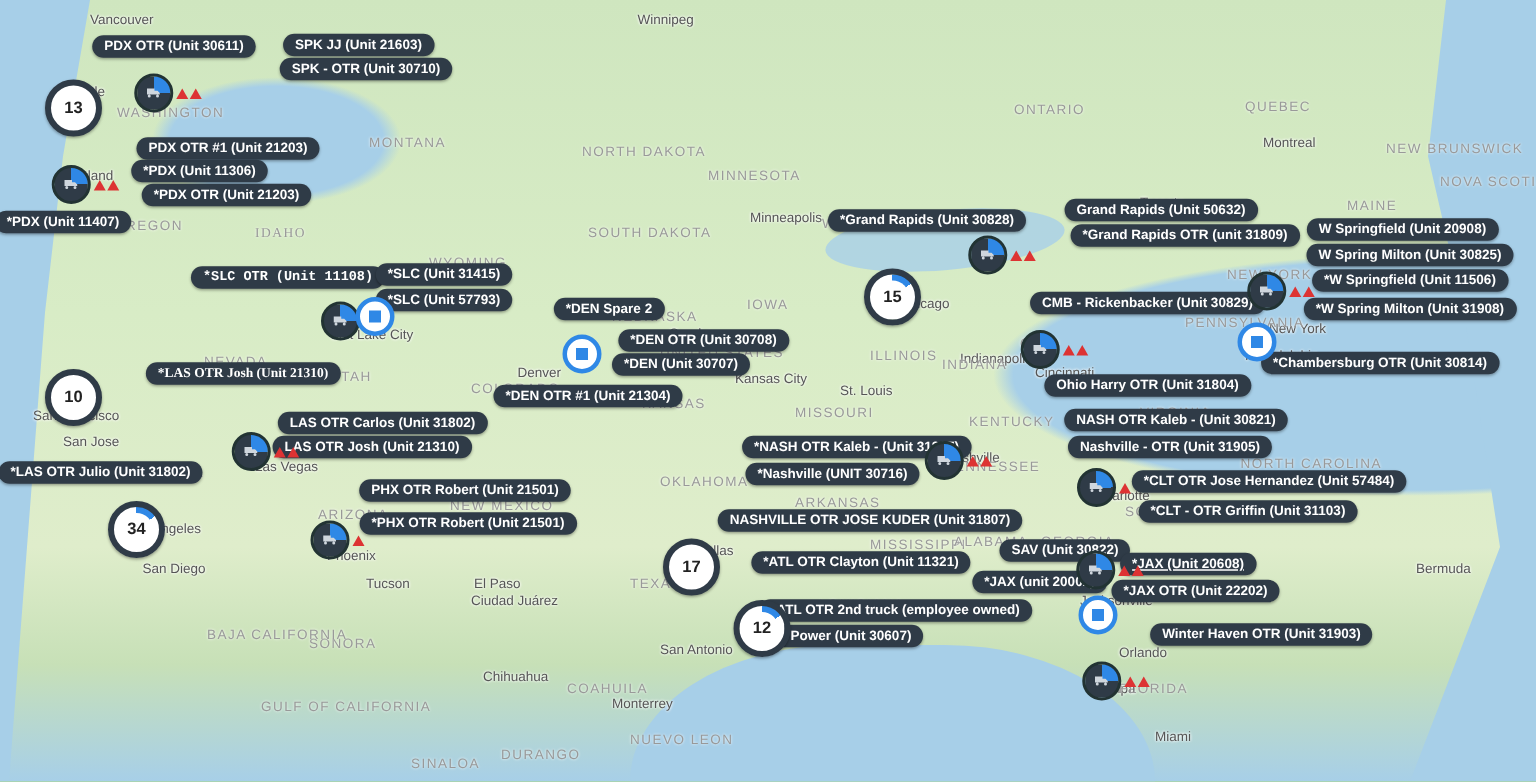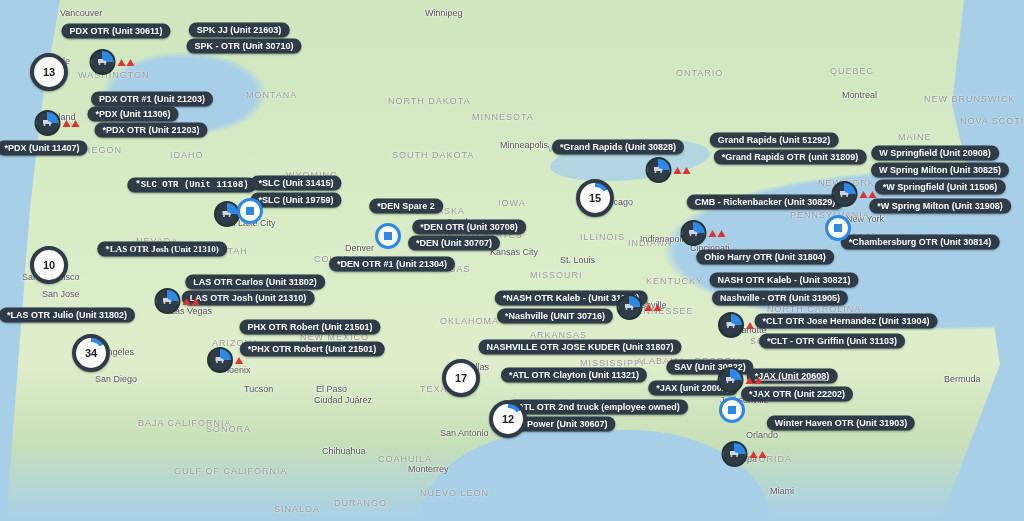--- a/index.html
+++ b/index.html
@@ -181,21 +181,21 @@
       <div class="city-label" style="left: 730px; top: 454px;">Tampa</div>
       <div class="city-label" style="left: 770px; top: 486px;">Miami</div>
       <div class="city-label" style="left: 944px; top: 374px;">Bermuda</div>
       <div class="city-label" style="left: 408px; top: 464px;">Monterrey</div>
       <div class="city-label" style="left: 322px; top: 446px;">Chihuahua</div>
     </div>
   <div id="regions">
       <div class="region-label" style="left: 78px; top: 70px;">WASHINGTON</div>
       <div class="region-label" style="left: 76px; top: 145px;">OREGON</div>
       <div class="region-label" style="left: 246px; top: 90px;">MONTANA</div>
-      <div class="region-label" style="left: 170px; top: 150px;">IDAHO</div>
+      <div class="region-label" style="left: 170px; top: 150px; font-family: Liberation Serif, serif;">IDAHO</div>
       <div class="region-label" style="left: 388px; top: 96px;">NORTH DAKOTA</div>
       <div class="region-label" style="left: 392px; top: 150px;">SOUTH DAKOTA</div>
       <div class="region-label" style="left: 472px; top: 112px;">MINNESOTA</div>
       <div class="region-label" style="left: 548px; top: 144px;">WISCONSIN</div>
       <div class="region-label" style="left: 498px; top: 198px;">IOWA</div>
       <div class="region-label" style="left: 408px; top: 206px;">NEBRASKA</div>
       <div class="region-label" style="left: 286px; top: 170px;">WYOMING</div>
       <div class="region-label" style="left: 136px; top: 236px;">NEVADA</div>
       <div class="region-label" style="left: 220px; top: 246px;">UTAH</div>
       <div class="region-label" style="left: 314px; top: 254px;">COLORADO</div>
@@ -213,21 +213,21 @@
       <div class="region-label" style="left: 530px; top: 330px;">ARKANSAS</div>
       <div class="region-label" style="left: 580px; top: 358px;">MISSISSIPPI</div>
       <div class="region-label" style="left: 636px; top: 356px;">ALABAMA</div>
       <div class="region-label" style="left: 694px; top: 356px;">GEORGIA</div>
       <div class="region-label" style="left: 420px; top: 384px;">TEXAS</div>
       <div class="region-label" style="left: 546px; top: 398px;">LOUISIANA</div>
       <div class="region-label" style="left: 746px; top: 454px;">FLORIDA</div>
       <div class="region-label" style="left: 790px; top: 210px;">PENNSYLVANIA</div>
       <div class="region-label" style="left: 760px; top: 270px;">VIRGINIA</div>
       <div class="region-label" style="left: 732px; top: 254px;">WEST VIRGINIA</div>
-      <div class="region-label" style="left: 748px; top: 304px; padding-left: 19px;">NORTH CAROLINA</div>
+      <div class="region-label" style="left: 808px; top: 304px; padding-left: 19px;">NORTH CAROLINA</div>
       <div class="region-label" style="left: 750px; top: 336px;">SOUTH CAROLINA</div>
       <div class="region-label" style="left: 818px; top: 178px;">NEW YORK</div>
       <div class="region-label" style="left: 898px; top: 132px;">MAINE</div>
       <div class="region-label" style="left: 924px; top: 94px;">New Brunswick</div>
       <div class="region-label" style="left: 960px; top: 116px;">Nova Scotia</div>
       <div class="region-label" style="left: 830px; top: 66px;">QUEBEC</div>
       <div class="region-label" style="left: 676px; top: 68px;">ONTARIO</div>
       <div class="region-label" style="left: 206px; top: 424px;">SONORA</div>
       <div class="region-label" style="left: 116px; top: 418px; padding-left: 22px;">BAJA CALIFORNIA</div>
       <div class="region-label" style="left: 378px; top: 454px;">COAHUILA</div>
@@ -259,21 +259,21 @@
       <div class="pill" style="left: 42px; top: 148px;">
         <span>*PDX (Unit 11407)</span>
       </div>
       <div class="pill" style="left: 192px; top: 185px; font-family: Liberation Mono, monospace;">
         <span>*SLC OTR (Unit 11108)</span>
       </div>
       <div class="pill" style="left: 296px; top: 183px;">
         <span>*SLC (Unit 31415)</span>
       </div>
       <div class="pill" style="left: 296px; top: 200px;">
-        <span>*SLC (Unit 19759)</span>
+        <span>*SLC (Unit 57793)</span>
       </div>
       <div class="pill" style="left: 406px; top: 206px;">
         <span>*DEN Spare 2</span>
       </div>
       <div class="pill" style="left: 469px; top: 227px; justify-content: flex-end;">
         <span>*DEN OTR (Unit 30708)</span>
       </div>
       <div class="pill" style="left: 454px; top: 243px;">
         <span>*DEN (Unit 30707)</span>
       </div>
@@ -295,21 +295,21 @@
       <div class="pill" style="left: 310px; top: 327px;">
         <span>PHX OTR Robert (Unit 21501)</span>
       </div>
       <div class="pill" style="left: 312px; top: 349px;">
         <span>*PHX OTR Robert (Unit 21501)</span>
       </div>
       <div class="pill" style="left: 618px; top: 147px;">
         <span>*Grand Rapids (Unit 30828)</span>
       </div>
       <div class="pill" style="left: 774px; top: 140px;">
-        <span>Grand Rapids (Unit 51292)</span>
+        <span>Grand Rapids (Unit 50632)</span>
       </div>
       <div class="pill" style="left: 790px; top: 157px;">
         <span>*Grand Rapids OTR (unit 31809)</span>
       </div>
       <div class="pill" style="left: 765px; top: 202px;">
         <span>CMB - Rickenbacker (Unit 30829)</span>
       </div>
       <div class="pill" style="left: 765px; top: 257px;">
         <span>Ohio Harry OTR (Unit 31804)</span>
       </div>
@@ -337,21 +337,21 @@
       <div class="pill" style="left: 571px; top: 298px;">
         <span>*NASH OTR Kaleb - (Unit 31807)</span>
       </div>
       <div class="pill" style="left: 555px; top: 316px;">
         <span>*Nashville (UNIT 30716)</span>
       </div>
       <div class="pill" style="left: 580px; top: 347px;">
         <span>NASHVILLE OTR JOSE KUDER (Unit 31807)</span>
       </div>
       <div class="pill" style="left: 846px; top: 321px;">
-        <span>*CLT OTR Jose Hernandez (Unit 31904)</span>
+        <span>*CLT OTR Jose Hernandez (Unit 57484)</span>
       </div>
       <div class="pill" style="left: 832px; top: 341px;">
         <span>*CLT - OTR Griffin (Unit 31103)</span>
       </div>
       <div class="pill" style="left: 710px; top: 367px;">
         <span>SAV (Unit 30822)</span>
       </div>
       <div class="pill" style="left: 574px; top: 375px;">
         <span>*ATL OTR Clayton (Unit 11321)</span>
       </div>

